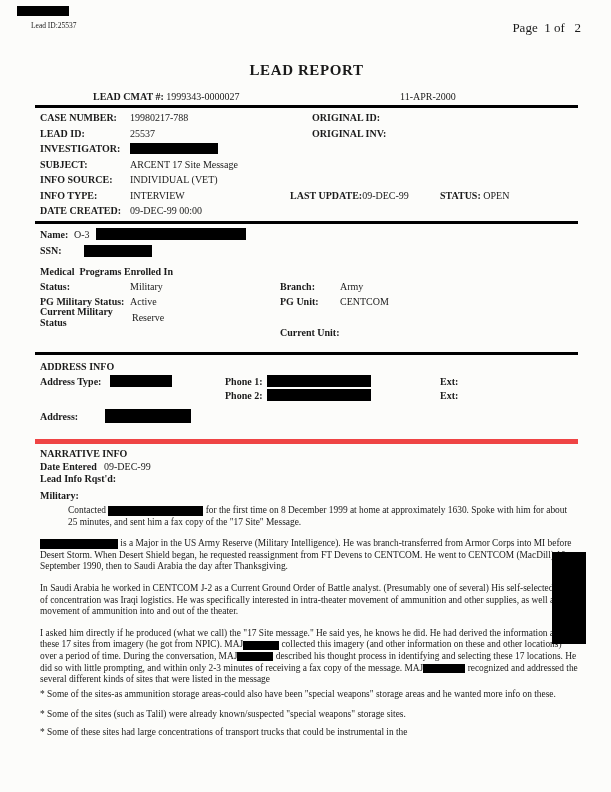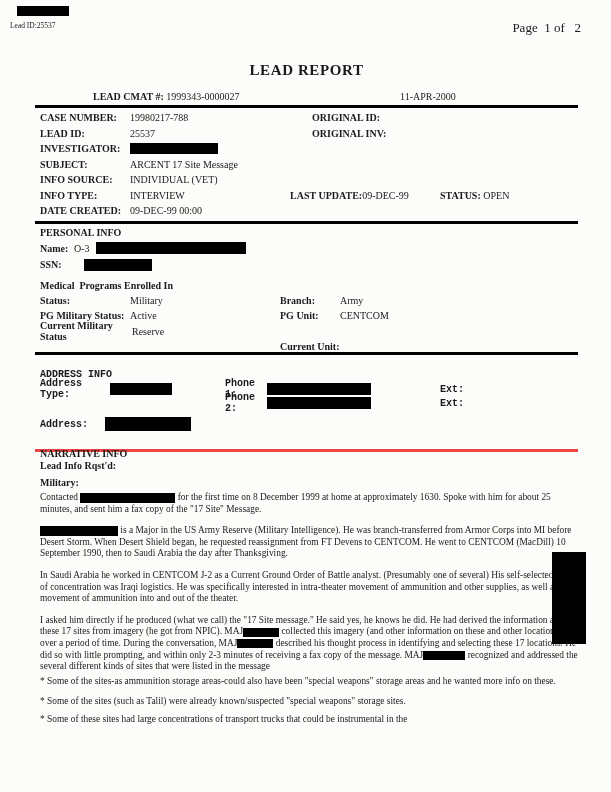--- a/index.html
+++ b/index.html
@@ -11,21 +11,21 @@
   }
   .page {
     position:relative; width:611px; height:792px;
     background:#fcfcfa; overflow:hidden;
   }
   .abs { position:absolute; left:35px; right:33px; }
   .redact { background:#000; display:inline-block; vertical-align:middle; }
   .lbl { font-weight:bold; }
   .pre { white-space:pre; }
 
-  .lead-id-top { position:absolute; left:10px; top:21px; font-size:7.5px; }
+  .lead-id-top { position:absolute; left:31px; top:21px; font-size:7.5px; }
   .top-redact { position:absolute; left:17px; top:6px; width:52px; height:10px; }
   .page-label { position:absolute; right:30px; top:20px; font-size:13px; }
 
   .title { top:62px; text-align:center; font-size:15px; font-weight:bold; letter-spacing:.6px; }
 
   .cmat-row { top:91px; font-size:10px; height:14px; }
   .cmat-group { margin-left:58px; }
   .cmat-date { position:absolute; left:365px; top:0; }
 
   .info-table {
@@ -33,28 +33,28 @@
     padding:2px 0 2px 0; font-size:10px;
   }
   .trow { display:flex; align-items:center; height:15.5px; padding-left:5px; }
   .c1 { width:90px; flex:none; font-weight:bold; }
   .c2 { width:182px; flex:none; }
   .c2n { width:160px; flex:none; }
   .cu { width:150px; flex:none; }
 
   .section { font-size:10px; }
   .personal { top:224px; height:131px; border-bottom:3px solid #000; }
-  .address  { top:366px; height:86px;  border-bottom:3px solid #ef4444;font-family:Liberation Mono, monospace; }
+  .address  { top:358px; height:86px;  border-bottom:5px solid #ef4444; }
   .sec-title { font-weight:bold; padding-left:5px; margin-top:3px; }
   .prow { display:flex; align-items:center; padding-left:5px; }
 
   .narrative { top:448px; }
   .nar-body { font-size:9.4px; line-height:11.6px; padding-left:5px; }
   .nar-body p { margin-top:10px; }
-  .nar-body p.first { margin-top:4px; }
+  .nar-body p.first { margin-top:4px;margin-left:28px; }
   .nar-body p.bullet { margin-top:3px; }
   .nar-body p.bullet-first { margin-top:9px; }
   .inline-redact { height:10px; }
 
   .big-redact { position:absolute; left:552px; top:552px; width:34px; height:92px; }
 </style>
 </head>
 <body>
 
 <div class="page">
@@ -107,21 +107,20 @@
         <span>OPEN</span>
       </span>
     </div>
     <div class="trow">
       <span class="c1">DATE CREATED:</span>
       <span>09-DEC-99 00:00</span>
     </div>
   </div>
 
   <div class="abs section personal">
-    <div class="sec-title">PERSONAL INFO</div>
     <div class="prow" style="margin-top:2px;height:16px">
       <span class="lbl" style="width:34px">Name:</span>
       <span>O-3</span>
       <span class="redact" style="width:150px;height:12px;margin-left:6px"></span>
     </div>
     <div class="prow" style="height:17px">
       <span class="lbl" style="width:30px">SSN:</span>
       <span class="redact" style="width:68px;height:12px;margin-left:14px"></span>
     </div>
     <div class="prow lbl pre" style="margin-top:4px;height:16px">Medical  Programs Enrolled In</div>
@@ -163,20 +162,24 @@
       <span class="lbl" style="margin-left:69px">Ext:</span>
     </div>
     <div class="prow" style="margin-top:6px;height:16px">
       <span class="lbl" style="width:65px">Address:</span>
       <span class="redact" style="width:86px;height:14px"></span>
     </div>
   </div>
 
   <div class="abs section narrative">
     <div class="sec-title" style="margin-top:0">NARRATIVE INFO</div>
+    <div class="prow" style="margin-top:1px;height:12px">
+      <span class="lbl" style="width:64px">Date Entered</span>
+      <span>09-DEC-99</span>
+    </div>
     <div class="prow lbl" style="height:12px">Lead Info Rqst'd:</div>
     <div class="prow lbl" style="margin-top:5px;height:12px">Military:</div>
 
     <div class="nar-body">
       <p class="first"><span>Contacted </span><span class="redact inline-redact" style="width:95px"></span><span> for the first time on 8 December 1999 at home at approximately 1630.  Spoke with him for about 25 minutes, and sent him a fax copy of the "17 Site" Message.</span></p>
 
       <p><span class="redact inline-redact" style="width:78px"></span><span> is a Major in the US Army Reserve (Military Intelligence).  He was branch-transferred from Armor Corps into MI before Desert Storm.  When Desert Shield began, he requested reassignment from FT Devens to CENTCOM. He went to CENTCOM (MacDill) 10 September 1990, then to Saudi Arabia the day after Thanksgiving.</span></p>
 
       <p><span>In Saudi Arabia he worked in CENTCOM J-2 as a Current Ground Order of Battle analyst.  (Presumably one of several) His self-selected area of concentration was Iraqi logistics.  He was specifically interested in intra-theater movement of ammunition and other supplies, as well as movement of ammunition into and out of the theater.</span></p>
 

